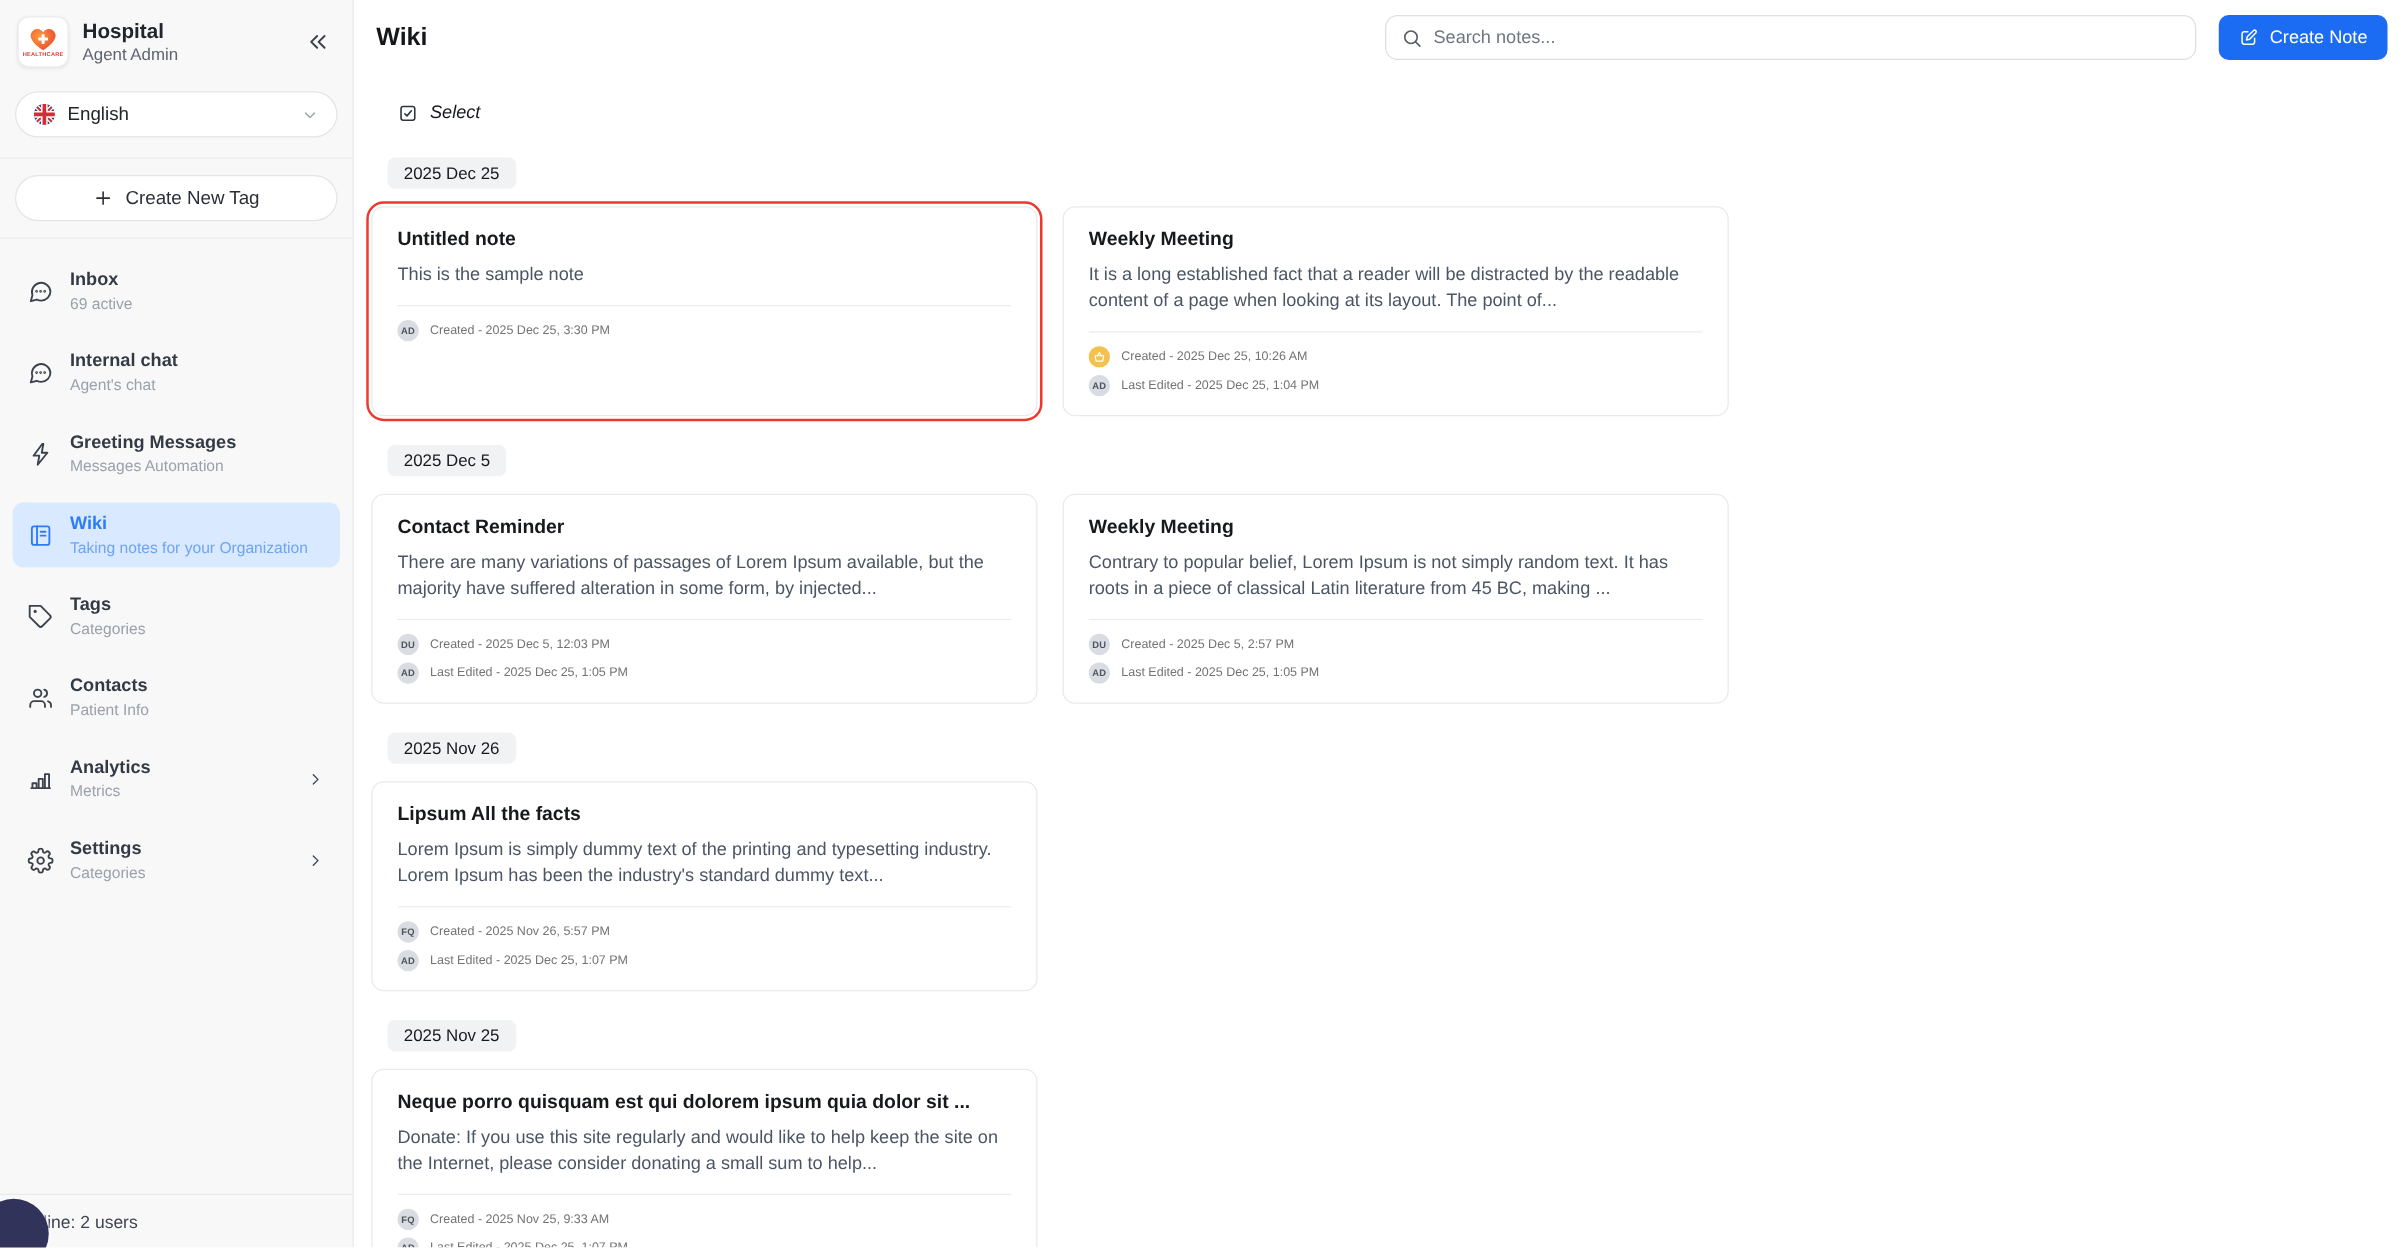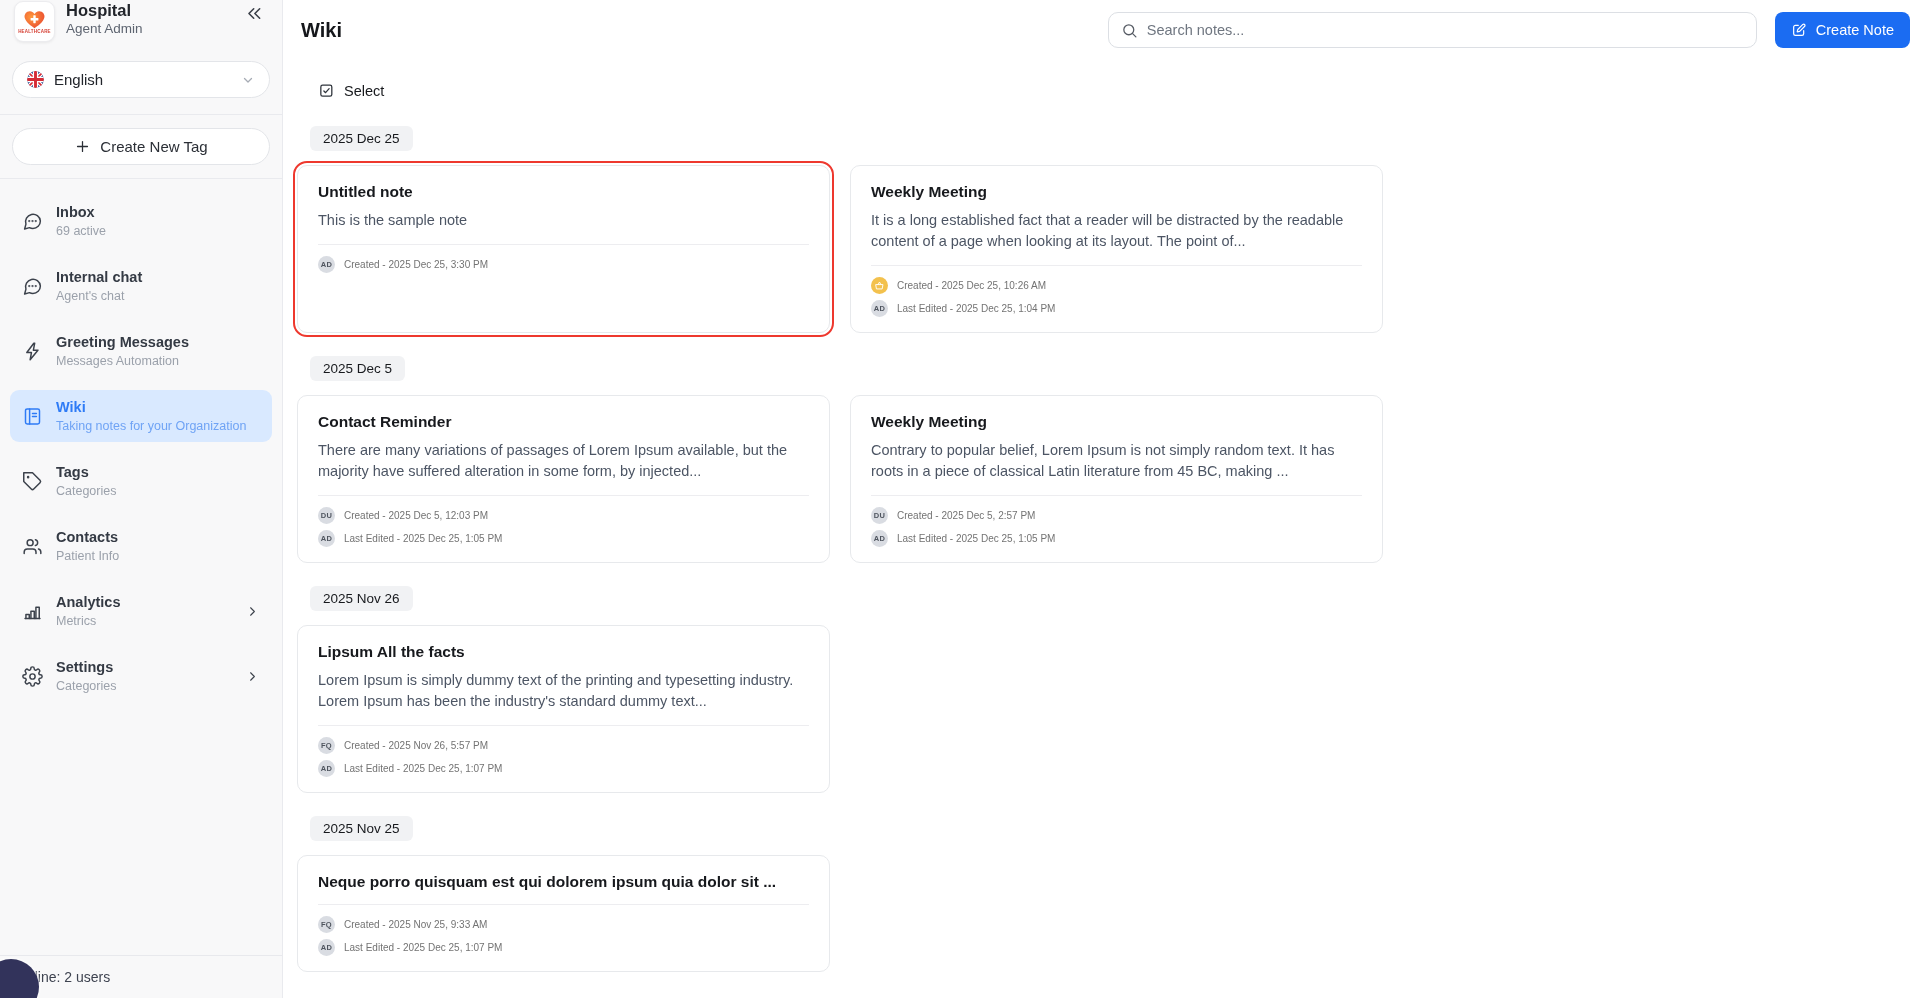--- a/index.html
+++ b/index.html
@@ -3,21 +3,21 @@
 <meta charset="utf-8">
 <style>
   * { margin:0; padding:0; box-sizing:border-box; }
   html,body { width:1920px; height:998px; overflow:hidden; background:#fff;
               font-family:"Liberation Sans","DejaVu Sans",sans-serif; color:#17191d; }
   .app { display:flex; width:100%; height:100%; }
 
   
   .sidebar { width:283px; min-width:283px; background:#f8f8f9; border-right:1px solid #e9eaee;
              display:flex; flex-direction:column; position:relative; }
-  .brand-row { display:flex; gap:11px; padding:1px 16px 12px 14px; }
+  .brand-row { display:flex; align-items:center; gap:11px; padding:13px 16px 12px 14px; }
   .logo { width:41px; height:41px; background:#fff; border-radius:9px; border:1px solid #ececef;
           box-shadow:0 1px 3px rgba(0,0,0,.07); display:flex; flex-direction:column;
           align-items:center; justify-content:center; }
   .logo svg { width:21px; height:19px; }
   .logo-text { font-size:4.5px; font-weight:700; color:#d43a2e; letter-spacing:.2px; }
   .brand-texts { display:flex; flex-direction:column; gap:1px; }
   .brand-title { font-size:16.5px; font-weight:700; color:#22252b; }
   .brand-sub { font-size:13.5px; color:#5d6470; }
   .collapse-btn { margin-left:auto; width:24px; height:24px; color:#3b4049; cursor:pointer;
                   display:flex; align-items:center; justify-content:center; }
@@ -68,22 +68,22 @@
   .search-box svg { width:17px; height:17px; color:#565b64; flex:none; }
   .search-box input { border:none; outline:none; flex:1; font-size:14.5px;
                       font-family:inherit; color:#2a2e35; background:transparent; }
   .search-box input::placeholder { color:#6f7680; }
   .create-note-btn { height:36px; padding:0 16px; background:var(--accent-blue,#1b6cf2); color:#fff;
                      border:none; border-radius:8px; font-size:14.5px; font-weight:500;
                      display:flex; align-items:center; gap:9px; cursor:pointer; font-family:inherit; }
   .create-note-btn svg { width:16px; height:16px; }
 
   .content { padding:22px 0 0 14px; flex:1; overflow:hidden; }
-  .select-row { display:flex; align-items:center; gap:9px; margin-left:21px; font-size:14.5px;
-                color:#17191d; cursor:pointer; width:fit-content; }
+  .select-row { display:flex; gap:9px; margin-left:21px; font-size:14.5px;
+                color:#17191d; cursor:pointer; width:fit-content;font-style:italic; }
   .select-row svg { width:17px; height:17px; color:#2f343c; }
 
   .sections { margin-top:27px; }
   .section { margin-bottom:23px; }
   .date-chip { display:inline-block; background:#f1f2f4; border-radius:6px; padding:5px 13px;
                font-size:13.5px; color:#17191d; margin:0 0 14px 13px; }
   .cards-grid { display:grid; grid-template-columns:533px 533px; gap:20px; }
   .note-card { background:#fff; border:1px solid #e7e9ec; border-radius:10px;
                padding:17px 20px 15px; cursor:pointer; }
   .note-card.highlighted { outline:2px solid var(--highlight-red,#ee382e); outline-offset:2px; }
@@ -434,20 +434,21 @@
 </div>
   </article>
 </div>
   </section>
 
   <section class="section">
     <div class="date-chip">2025 Nov 25</div>
     <div class="cards-grid">
   <article class="note-card">
     <div class="note-title">Neque porro quisquam est qui dolorem ipsum quia dolor sit ...</div>
+    <div class="note-excerpt">Donate: If you use this site regularly and would like to help keep the site on the Internet, please consider donating a small sum to help...</div>
     <div class="note-divider"></div>
     <div class="note-meta">
   <div class="meta-row">
     <span class="avatar">FQ</span>
     <span class="meta-text">Created - 2025 Nov 25, 9:33 AM</span>
   </div>
 
   <div class="meta-row">
     <span class="avatar">AD</span>
     <span class="meta-text">Last Edited - 2025 Dec 25, 1:07 PM</span>

